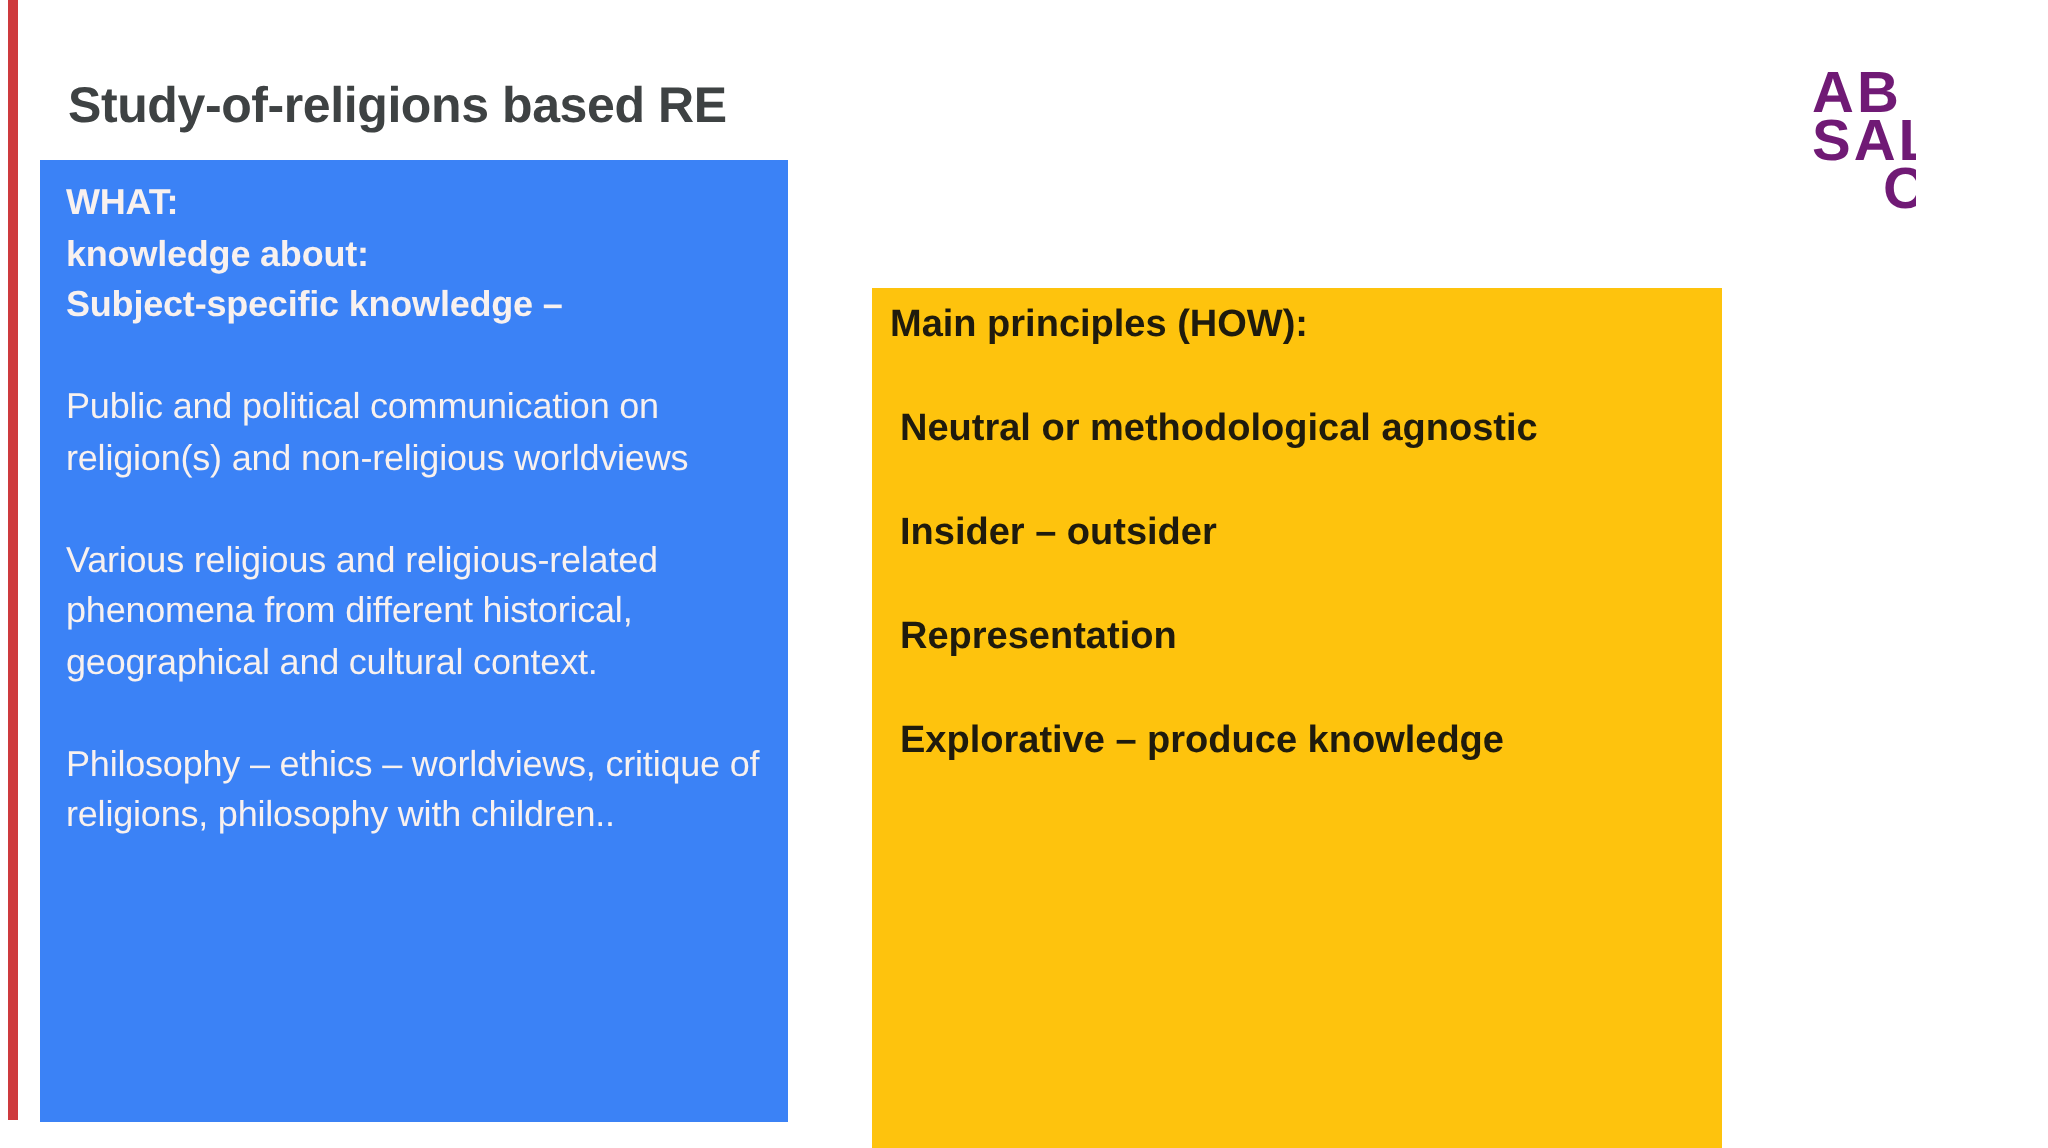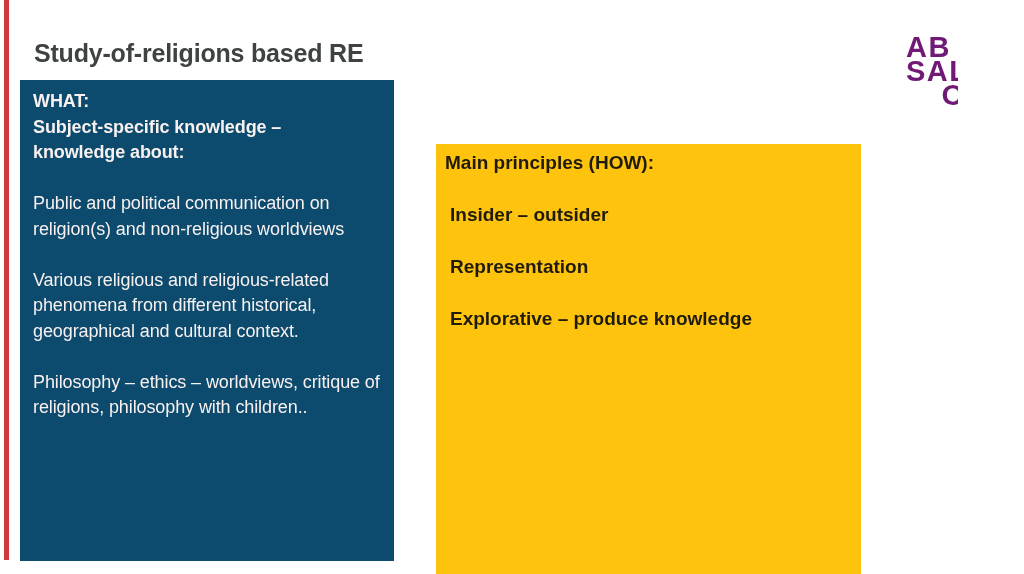--- a/index.html
+++ b/index.html
@@ -12,21 +12,21 @@
     position:absolute; left:4px; top:0; width:5px; height:560px;
     background:#ce3a3d;
   }
   .slide-title {
     position:absolute; left:34px; top:39px;
     font-size:25px; font-weight:bold; color:#3e4243; letter-spacing:-0.2px;
     white-space:nowrap;
   }
   .what-box {
     position:absolute; left:20px; top:80px; width:374px; height:481px;
-    background:#0c4a6e; color:#f8f1ef; box-sizing:border-box;
+    background:#3b82f6; color:#f8f1ef; box-sizing:border-box;
     padding:9px 10px 1px 13px;
     font-size:18px; line-height:25.5px; letter-spacing:-0.1px;
     overflow:hidden;
   }
   .what-heading div { font-weight:bold; }
   .what-paragraphs p { margin:25.5px 0 0 0; }
   .how-box {
     position:absolute; left:436px; top:96px; width:425px; height:451px;
     background:#fec30d; color:#1f1b0d; box-sizing:border-box;
     padding:6px 10px 0 9px;
@@ -51,33 +51,34 @@
 
 <div class="slide">
 
   <div class="left-bar"></div>
 
   <div class="slide-title">Study-of-religions based RE</div>
 
   <div class="what-box">
     <div class="what-heading">
         <div>WHAT:</div>
+        <div>knowledge about:</div>
         <div>Subject-specific knowledge –</div>
-        <div>knowledge about:</div>
       </div>
     <div class="what-paragraphs">
         <p>Public and political communication on religion(s) and non-religious worldviews</p>
         <p>Various religious and religious-related phenomena from different historical, geographical and cultural context.</p>
         <p>Philosophy – ethics – worldviews, critique of religions, philosophy with children..</p>
       </div>
   </div>
 
   <div class="how-box">
     <div class="how-heading">Main principles (HOW):</div>
     <div class="how-items">
+        <div>Neutral or methodological agnostic</div>
         <div>Insider – outsider</div>
         <div>Representation</div>
         <div>Explorative – produce knowledge</div>
       </div>
   </div>
 
   <div class="absalon-logo">
       <div>AB</div>
       <div>SAL</div>
       <div>ON</div>

